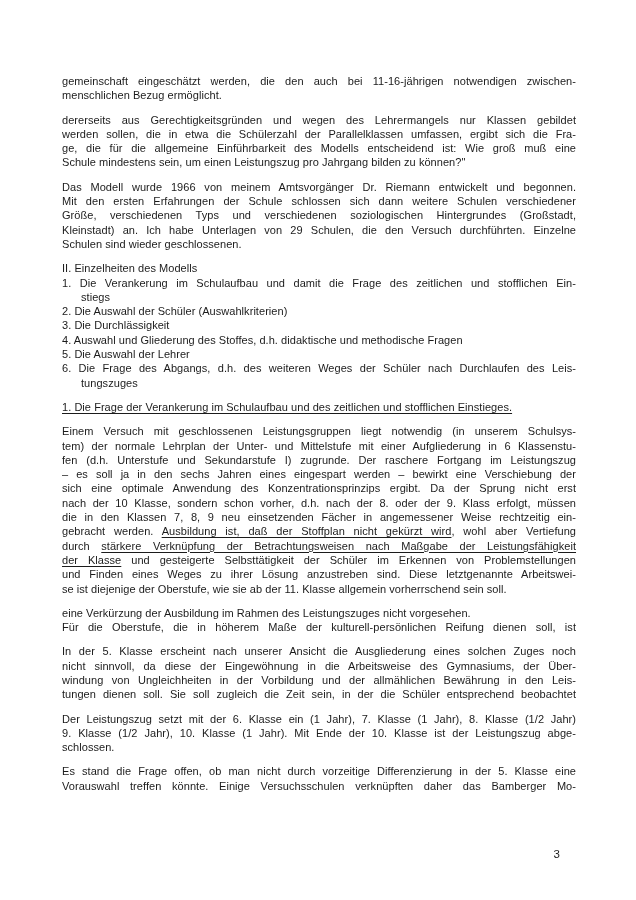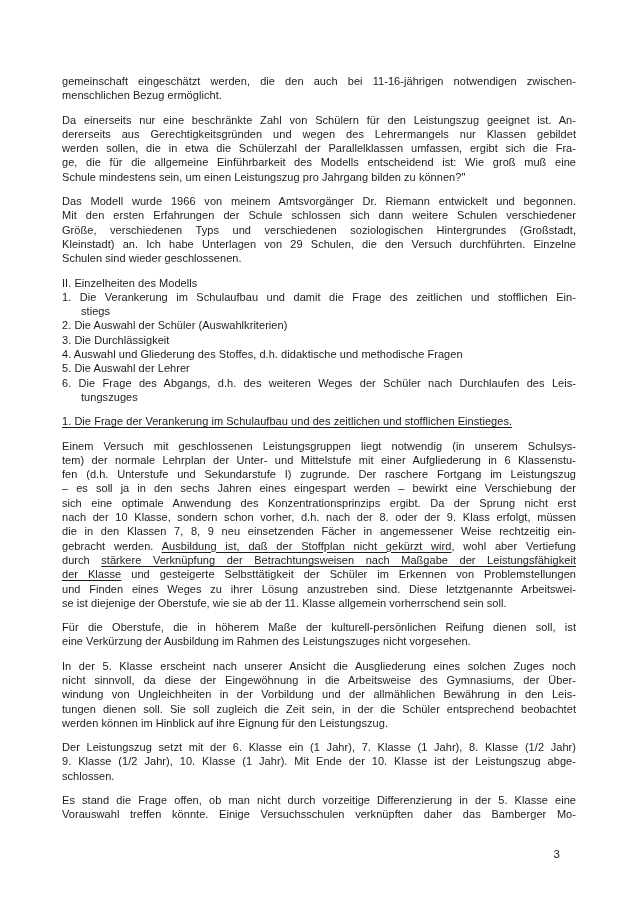--- a/index.html
+++ b/index.html
@@ -61,21 +61,20 @@
 </head>
 <body>
 
 <div class="page">
   <div class="body-col" id="doc-body">
       <div class="block">
         <div class="line just"><span>gemeinschaft eingeschätzt werden, die den auch bei 11-16-jährigen notwendigen zwischen-</span></div>
         <div class="line"><span>menschlichen Bezug ermöglicht.</span></div>
       </div>
       <div class="block">
-        <div class="line just"><span>Da einerseits nur eine beschränkte Zahl von Schülern für den Leistungszug geeignet ist. An-</span></div>
         <div class="line just"><span>dererseits aus Gerechtigkeitsgründen und wegen des Lehrermangels nur Klassen gebildet</span></div>
         <div class="line just"><span>werden sollen, die in etwa die Schülerzahl der Parallelklassen umfassen, ergibt sich die Fra-</span></div>
         <div class="line just"><span>ge, die für die allgemeine Einführbarkeit des Modells entscheidend ist: Wie groß muß eine</span></div>
         <div class="line"><span>Schule mindestens sein, um einen Leistungszug pro Jahrgang bilden zu können?"</span></div>
       </div>
       <div class="block">
         <div class="line just"><span>Das Modell wurde 1966 von meinem Amtsvorgänger Dr. Riemann entwickelt und begonnen.</span></div>
         <div class="line just"><span>Mit den ersten Erfahrungen der Schule schlossen sich dann weitere Schulen verschiedener</span></div>
         <div class="line just"><span>Größe, verschiedenen Typs und verschiedenen soziologischen Hintergrundes (Großstadt,</span></div>
         <div class="line just"><span>Kleinstadt) an. Ich habe Unterlagen von 29 Schulen, die den Versuch durchführten. Einzelne</span></div>
@@ -103,29 +102,28 @@
         <div class="line just"><span>sich eine optimale Anwendung des Konzentrationsprinzips ergibt. Da der Sprung nicht erst</span></div>
         <div class="line just"><span>nach der 10 Klasse, sondern schon vorher, d.h. nach der 8. oder der 9. Klass erfolgt, müssen</span></div>
         <div class="line just"><span>die in den Klassen 7, 8, 9 neu einsetzenden Fächer in angemessener Weise rechtzeitig ein-</span></div>
         <div class="line just"><span>gebracht werden. </span><span class="u">Ausbildung ist, daß der Stoffplan nicht gekürzt wird</span><span>, wohl aber Vertiefung</span></div>
         <div class="line just"><span>durch </span><span class="u">stärkere Verknüpfung der Betrachtungsweisen nach Maßgabe der Leistungsfähigkeit</span></div>
         <div class="line just"><span class="u">der Klasse</span><span> und gesteigerte Selbsttätigkeit der Schüler im Erkennen von Problemstellungen</span></div>
         <div class="line just"><span>und Finden eines Weges zu ihrer Lösung anzustreben sind. Diese letztgenannte Arbeitswei-</span></div>
         <div class="line"><span>se ist diejenige der Oberstufe, wie sie ab der 11. Klasse allgemein vorherrschend sein soll.</span></div>
       </div>
       <div class="block">
+        <div class="line"><span>eine Verkürzung der Ausbildung im Rahmen des Leistungszuges nicht vorgesehen.</span></div>
         <div class="line just"><span>Für die Oberstufe, die in höherem Maße der kulturell-persönlichen Reifung dienen soll, ist</span></div>
-        <div class="line"><span>eine Verkürzung der Ausbildung im Rahmen des Leistungszuges nicht vorgesehen.</span></div>
       </div>
       <div class="block">
         <div class="line just"><span>In der 5. Klasse erscheint nach unserer Ansicht die Ausgliederung eines solchen Zuges noch</span></div>
         <div class="line just"><span>nicht sinnvoll, da diese der Eingewöhnung in die Arbeitsweise des Gymnasiums, der Über-</span></div>
         <div class="line just"><span>windung von Ungleichheiten in der Vorbildung und der allmählichen Bewährung in den Leis-</span></div>
         <div class="line just"><span>tungen dienen soll. Sie soll zugleich die Zeit sein, in der die Schüler entsprechend beobachtet</span></div>
-        <div class="line"><span>werden können im Hinblick auf ihre Eignung für den Leistungszug.</span></div>
       </div>
       <div class="block">
         <div class="line just"><span>Der Leistungszug setzt mit der 6. Klasse ein (1 Jahr), 7. Klasse (1 Jahr), 8. Klasse (1/2 Jahr)</span></div>
         <div class="line just"><span>9. Klasse (1/2 Jahr), 10. Klasse (1 Jahr). Mit Ende der 10. Klasse ist der Leistungszug abge-</span></div>
         <div class="line"><span>schlossen.</span></div>
       </div>
       <div class="block">
         <div class="line just"><span>Es stand die Frage offen, ob man nicht durch vorzeitige Differenzierung in der 5. Klasse eine</span></div>
         <div class="line just"><span>Vorauswahl treffen könnte. Einige Versuchsschulen verknüpften daher das Bamberger Mo-</span></div>
       </div>

